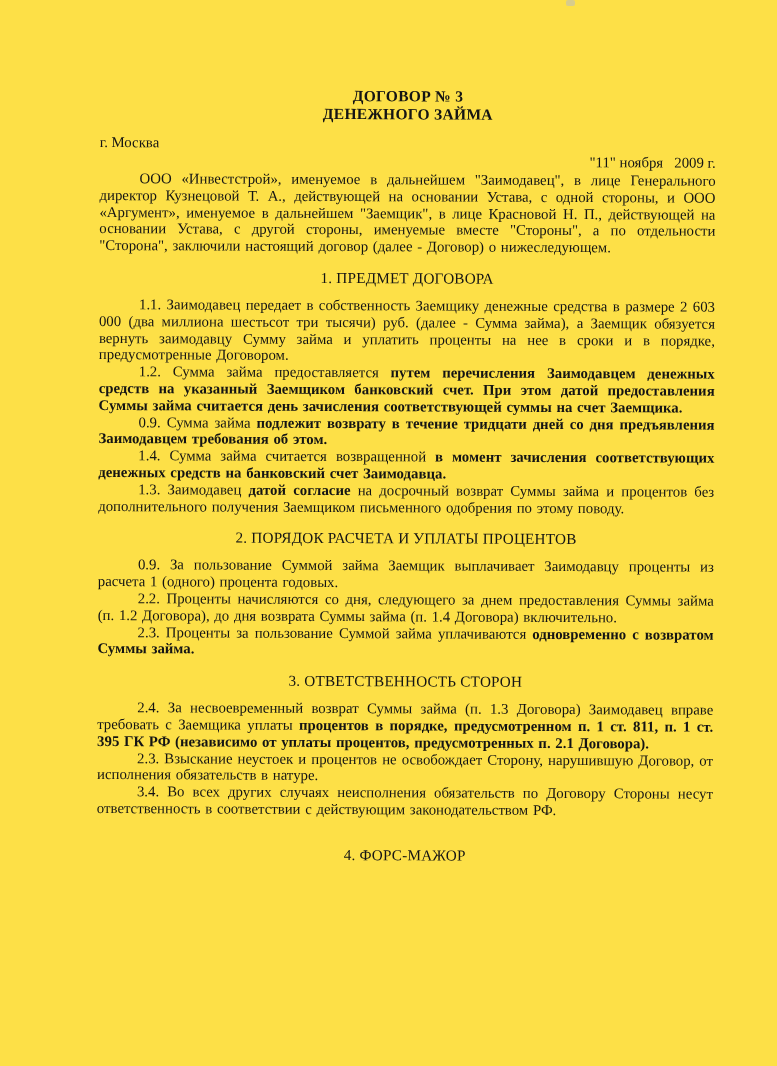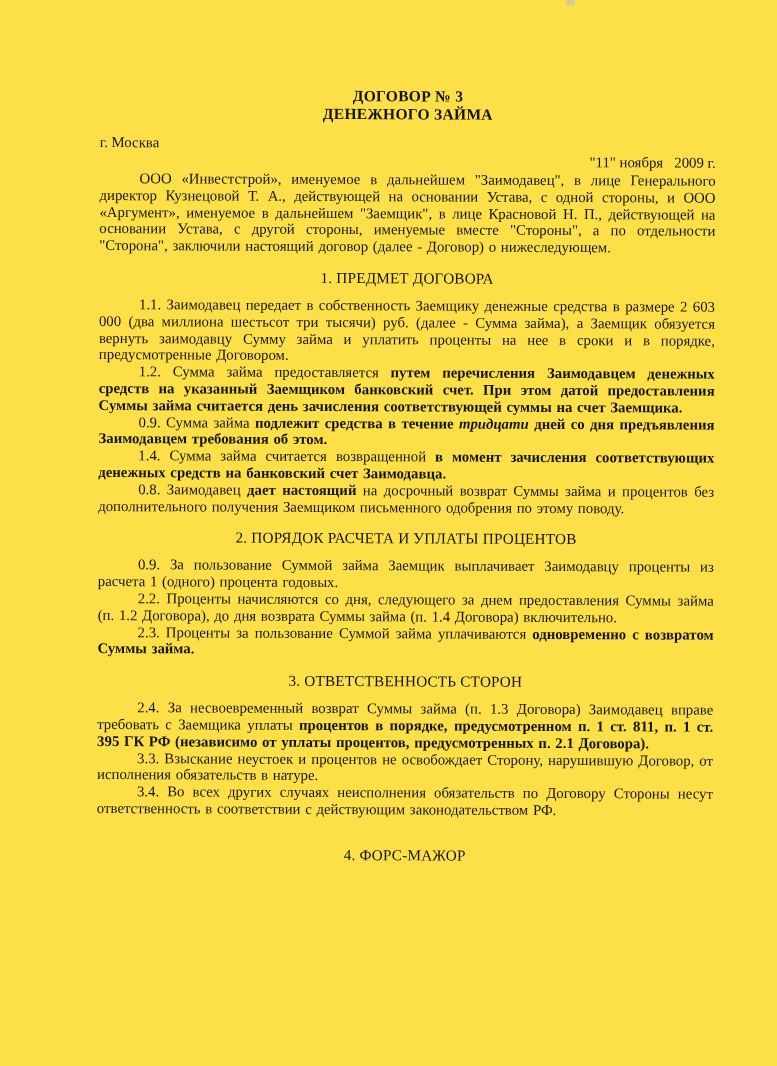--- a/index.html
+++ b/index.html
@@ -50,21 +50,21 @@
   #preamble { margin-top: 1px; }
   .heading {
     text-align: center;
     font-size: 15.2px;
     line-height: 17px;
     margin: 14px 0 11px 0;
     letter-spacing: 0.2px;
   }
   .section:last-child .heading { margin-top: 28px; }
   .b { font-weight: bold; }
-  .i { font-style: italic; }
+  .i { }
   .scan-speck {
     position: absolute;
     left: 566px;
     top: 0px;
     width: 9px;
     height: 6px;
     background: #b9bcc2;
     opacity: 0.55;
     border-radius: 2px;
   }
@@ -80,34 +80,34 @@
       <div>ДЕНЕЖНОГО ЗАЙМА</div>
     </div>
     <div class="city">г. Москва</div>
     <div class="date">"11" ноября   2009 г.</div>
     <p class="para" id="preamble"><span>ООО «Инвестстрой», именуемое в дальнейшем "Заимодавец", в лице Генерального директор Кузнецовой Т. А., действующей на основании Устава, с одной стороны, и ООО «Аргумент», именуемое в дальнейшем "Заемщик", в лице Красновой Н. П., действующей на основании Устава, с другой стороны, именуемые вместе "Стороны", а по отдельности "Сторона", заключили настоящий договор (далее - Договор) о нижеследующем.</span></p>
     <div id="sections">
         <div class="section">
           <div class="heading">1. ПРЕДМЕТ ДОГОВОРА</div>
           <p class="para"><span>1.1. Заимодавец передает в собственность Заемщику денежные средства в размере 2 603 000 (два миллиона шестьсот три тысячи) руб. (далее - Сумма займа), а Заемщик обязуется вернуть заимодавцу Сумму займа и уплатить проценты на нее в сроки и в порядке, предусмотренные Договором.</span></p>
           <p class="para"><span>1.2. Сумма займа предоставляется </span><span class="b">путем перечисления Заимодавцем денежных средств на указанный Заемщиком банковский счет. При этом датой предоставления Суммы займа считается день зачисления соответствующей суммы на счет Заемщика.</span></p>
-          <p class="para"><span>0.9. Сумма займа </span><span class="b">подлежит средства в течение </span><span class="b i">тридцати</span><span class="b"> дней со дня предъявления Заимодавцем требования об этом.</span></p>
+          <p class="para"><span>0.9. Сумма займа </span><span class="b">подлежит возврату в течение </span><span class="b i">тридцати</span><span class="b"> дней со дня предъявления Заимодавцем требования об этом.</span></p>
           <p class="para"><span>1.4. Сумма займа считается возвращенной </span><span class="b">в момент зачисления соответствующих денежных средств на банковский счет Заимодавца.</span></p>
-          <p class="para"><span>0.8. Заимодавец  </span><span class="b">дает настоящий</span><span> на досрочный возврат Суммы займа и процентов без дополнительного получения Заемщиком письменного одобрения по этому поводу.</span></p>
+          <p class="para"><span>1.3. Заимодавец  </span><span class="b">датой согласие</span><span> на досрочный возврат Суммы займа и процентов без дополнительного получения Заемщиком письменного одобрения по этому поводу.</span></p>
         </div>
         <div class="section">
           <div class="heading">2. ПОРЯДОК РАСЧЕТА И УПЛАТЫ ПРОЦЕНТОВ</div>
           <p class="para"><span>0.9. За пользование Суммой займа Заемщик выплачивает Заимодавцу проценты из расчета 1 (одного) процента годовых.</span></p>
           <p class="para"><span>2.2. Проценты начисляются со дня, следующего за днем предоставления Суммы займа (п. 1.2 Договора), до дня возврата Суммы займа (п. 1.4 Договора) включительно.</span></p>
           <p class="para"><span>2.3. Проценты за пользование Суммой займа уплачиваются </span><span class="b">одновременно с возвратом Суммы займа.</span></p>
         </div>
         <div class="section">
           <div class="heading">3. ОТВЕТСТВЕННОСТЬ СТОРОН</div>
           <p class="para"><span>2.4. За несвоевременный возврат Суммы займа (п. 1.3 Договора) Заимодавец вправе требовать с Заемщика уплаты </span><span class="b">процентов в порядке, предусмотренном п. 1 ст. 811, п. 1 ст. 395 ГК РФ (независимо от уплаты процентов, предусмотренных п. 2.1 Договора).</span></p>
-          <p class="para"><span>3.3. Взыскание неустоек и процентов не освобождает Сторону, нарушившую Договор, от исполнения обязательств в натуре.</span></p>
+          <p class="para"><span>2.3. Взыскание неустоек и процентов не освобождает Сторону, нарушившую Договор, от исполнения обязательств в натуре.</span></p>
           <p class="para"><span>3.4. Во всех других случаях неисполнения обязательств по Договору Стороны несут ответственность в соответствии с действующим законодательством РФ.</span></p>
         </div>
         <div class="section">
           <div class="heading">4. ФОРС-МАЖОР</div>
         </div>
       </div>
   </div>
 </div>
 
 </body></html>

